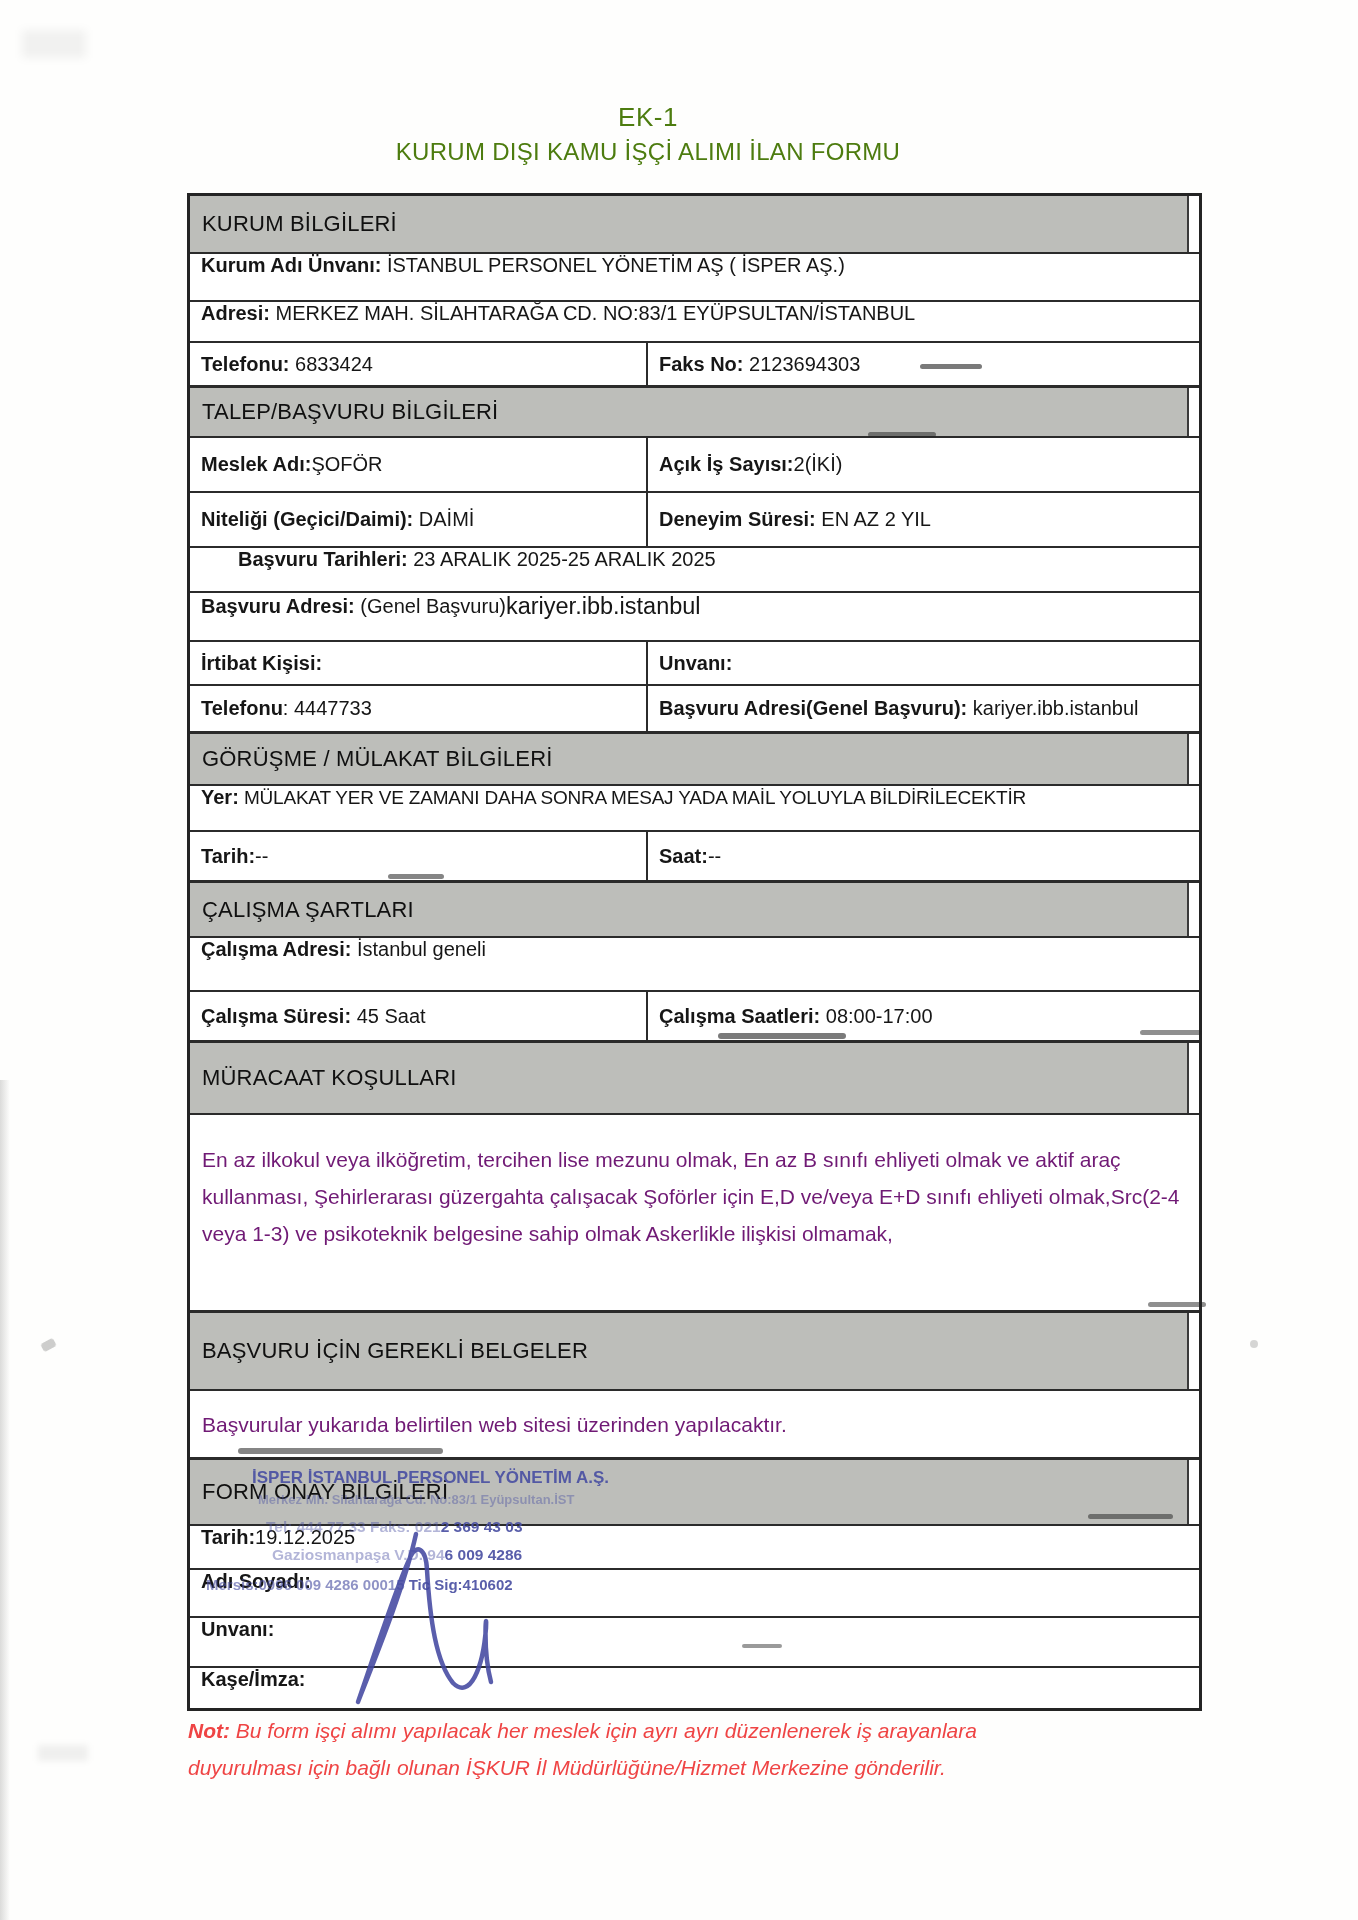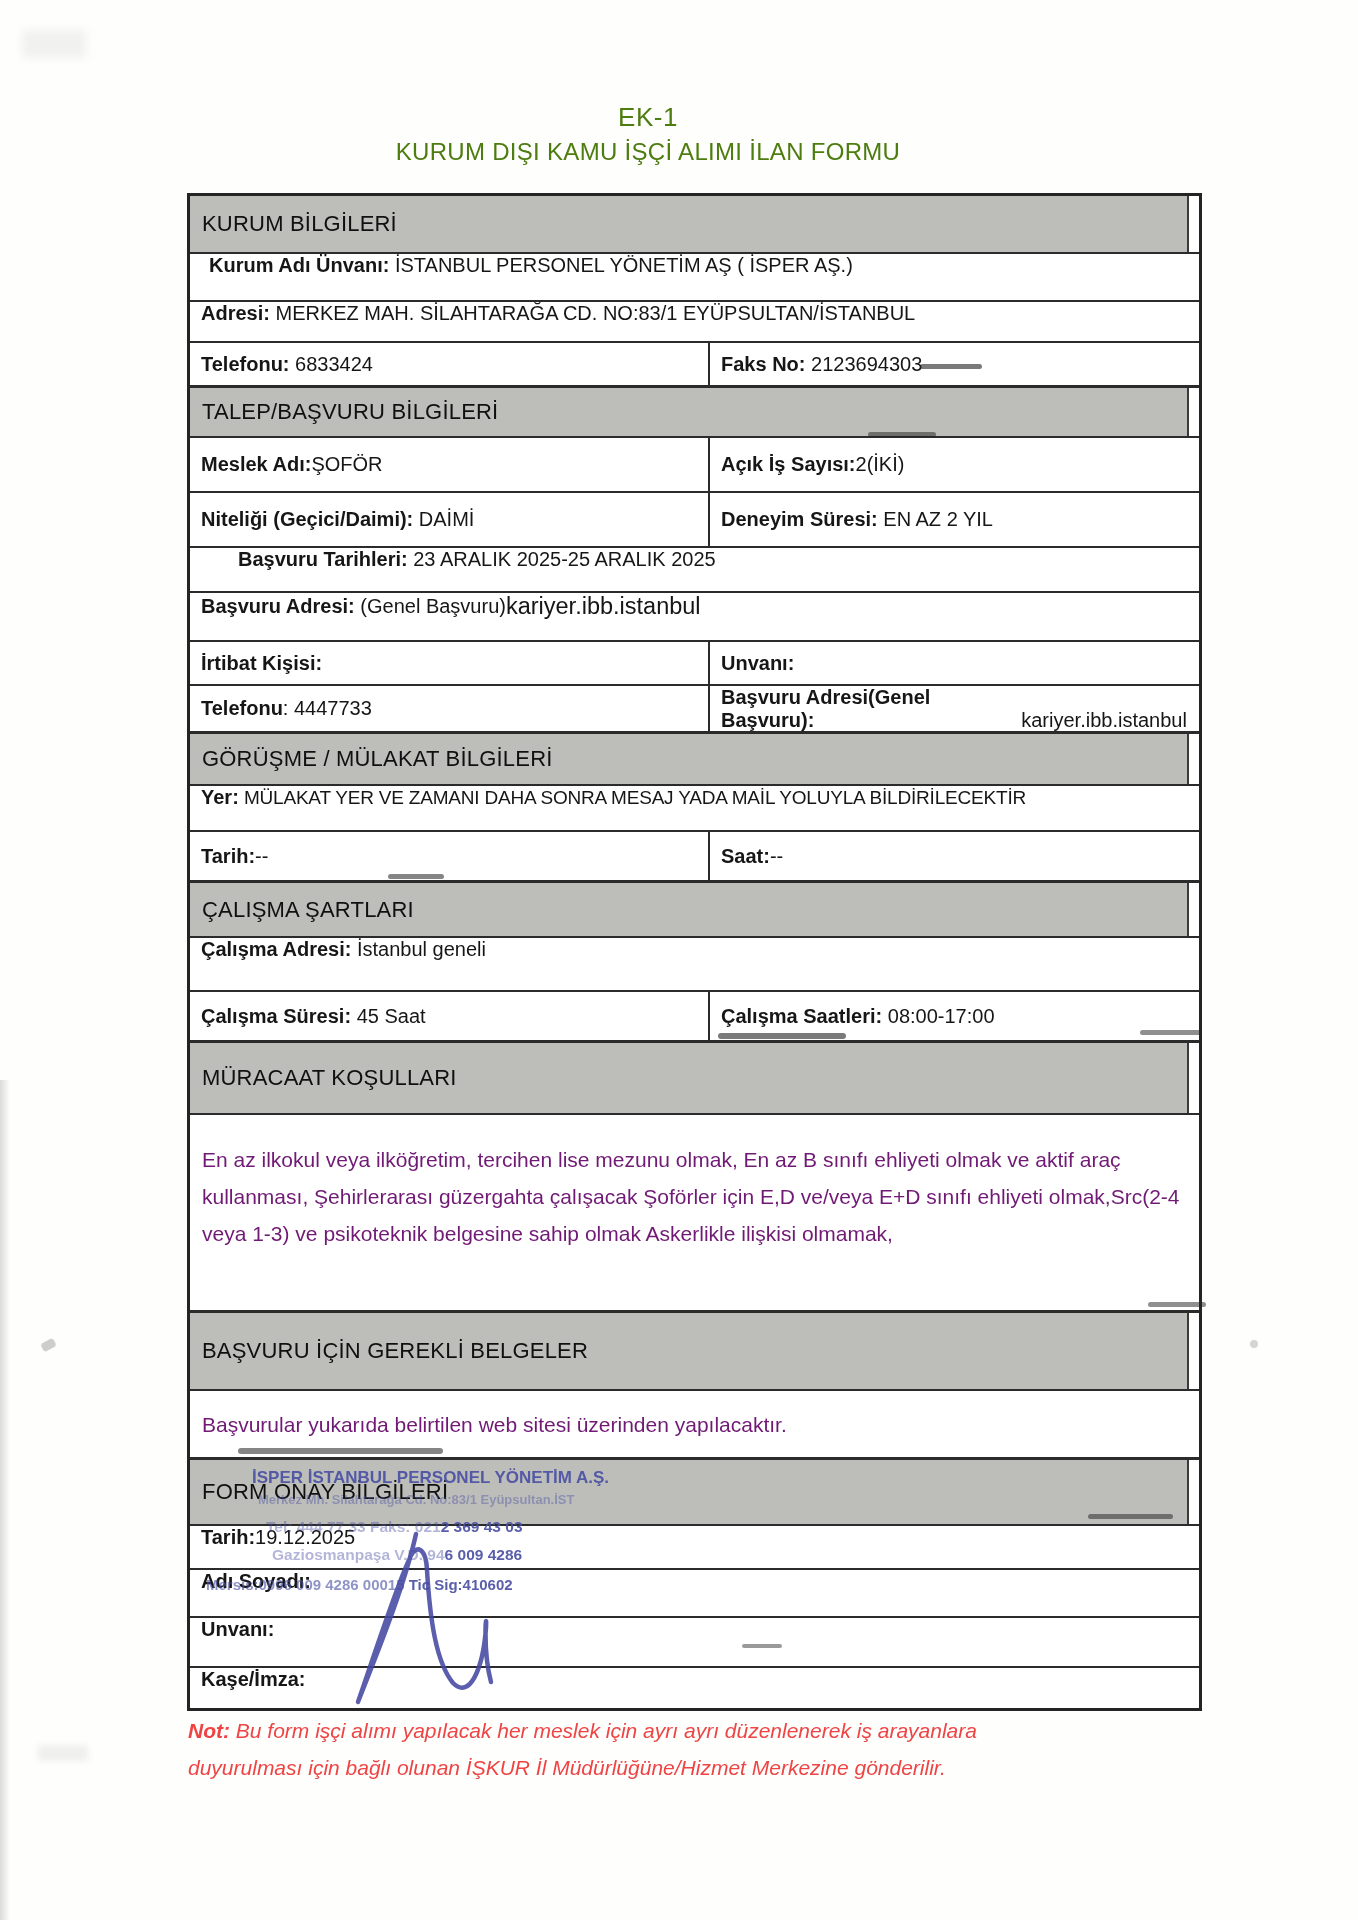--- a/index.html
+++ b/index.html
@@ -28,21 +28,21 @@
     height:100%;width:calc(100% - 10px);box-sizing:border-box;
     background:#bdbeba;border-right:2px solid #3a3a3a;
     display:flex;align-items:center;padding-left:12px;
     font-size:22px;color:#101010;letter-spacing:.2px;
   }
   .cells{display:flex;height:100%;}
   .cell{
     display:flex;align-items:center;padding:0 11px;box-sizing:border-box;
     font-size:20px;white-space:pre-wrap;overflow:hidden;
   }
-  .cell.left{width:520px;border-right:2px solid #2b2b2b;flex:none;}
+  .cell.left{width:458px;border-right:2px solid #2b2b2b;flex:none;}
   .cell.right{flex:1;}
   .cell.full{width:100%;}
   .lbl{font-weight:700;white-space:pre-wrap;}
   .val{font-weight:400;white-space:pre-wrap;}
   .val.v-big{font-size:23.5px;font-weight:500;}
   .val.v-caps{font-size:19px;letter-spacing:-0.2px;}
   .row.text .para{
     padding:26px 14px 10px 12px;font-size:21px;line-height:37px;color:#701a75;
   }
   .row.text.vcenter{display:flex;align-items:center;}
@@ -66,21 +66,21 @@
 </head>
 <body>
 
 <div class="page-title">EK-1</div>
 <div class="page-subtitle">KURUM DIŞI KAMU İŞÇİ ALIMI İLAN FORMU</div>
 
 <div class="form-table">
     <div class="row header" style="height: 56px;">
       <div class="band">KURUM BİLGİLERİ</div>
     </div>
-    <div class="row single" style="height: 46px; padding-left: 8px;">
+    <div class="row single" style="height: 46px;">
       <div class="cell full"><span class="lbl">Kurum Adı Ünvanı:</span><span class="val"> İSTANBUL PERSONEL YÖNETİM AŞ ( İSPER AŞ.)</span></div>
     </div>
     <div class="row single" style="height: 39px;">
       <div class="cell full"><span class="lbl">Adresi:</span><span class="val"> MERKEZ MAH. SİLAHTARAĞA CD. NO:83/1 EYÜPSULTAN/İSTANBUL</span></div>
     </div>
     <div class="row double" style="height: 42px;">
       <div class="cells" style="height: 100%;">
         <div class="cell left"><span class="lbl">Telefonu:</span><span class="val"> 6833424</span></div>
         <div class="cell right"><span class="lbl">Faks No:</span><span class="val"> 2123694303</span></div>
       </div>

